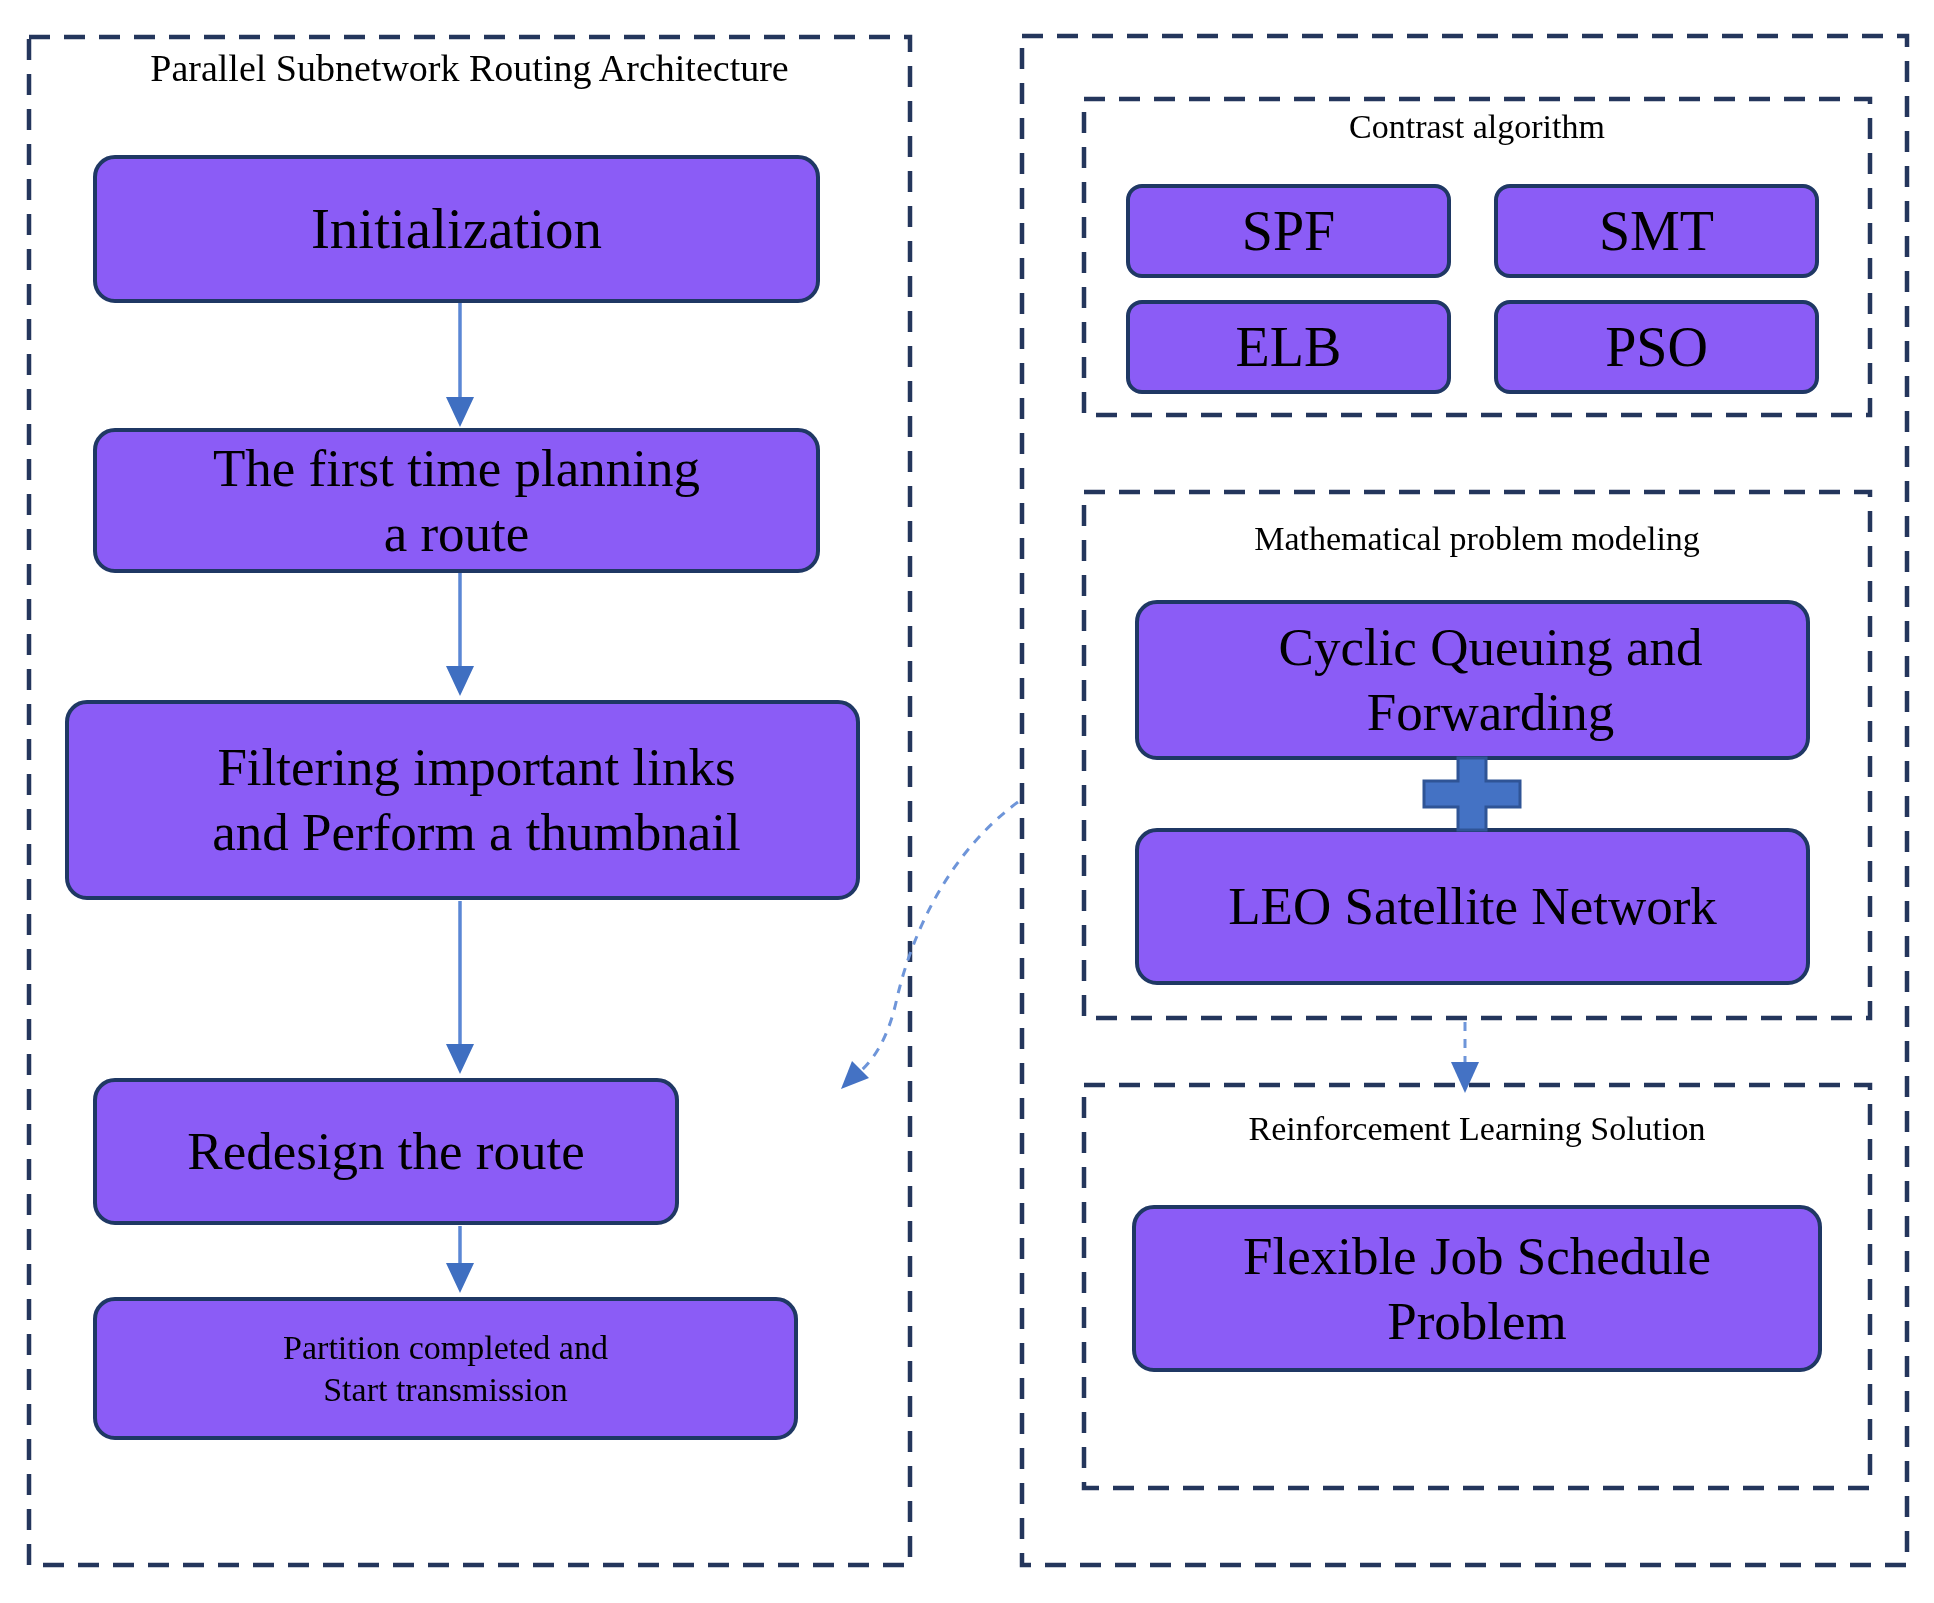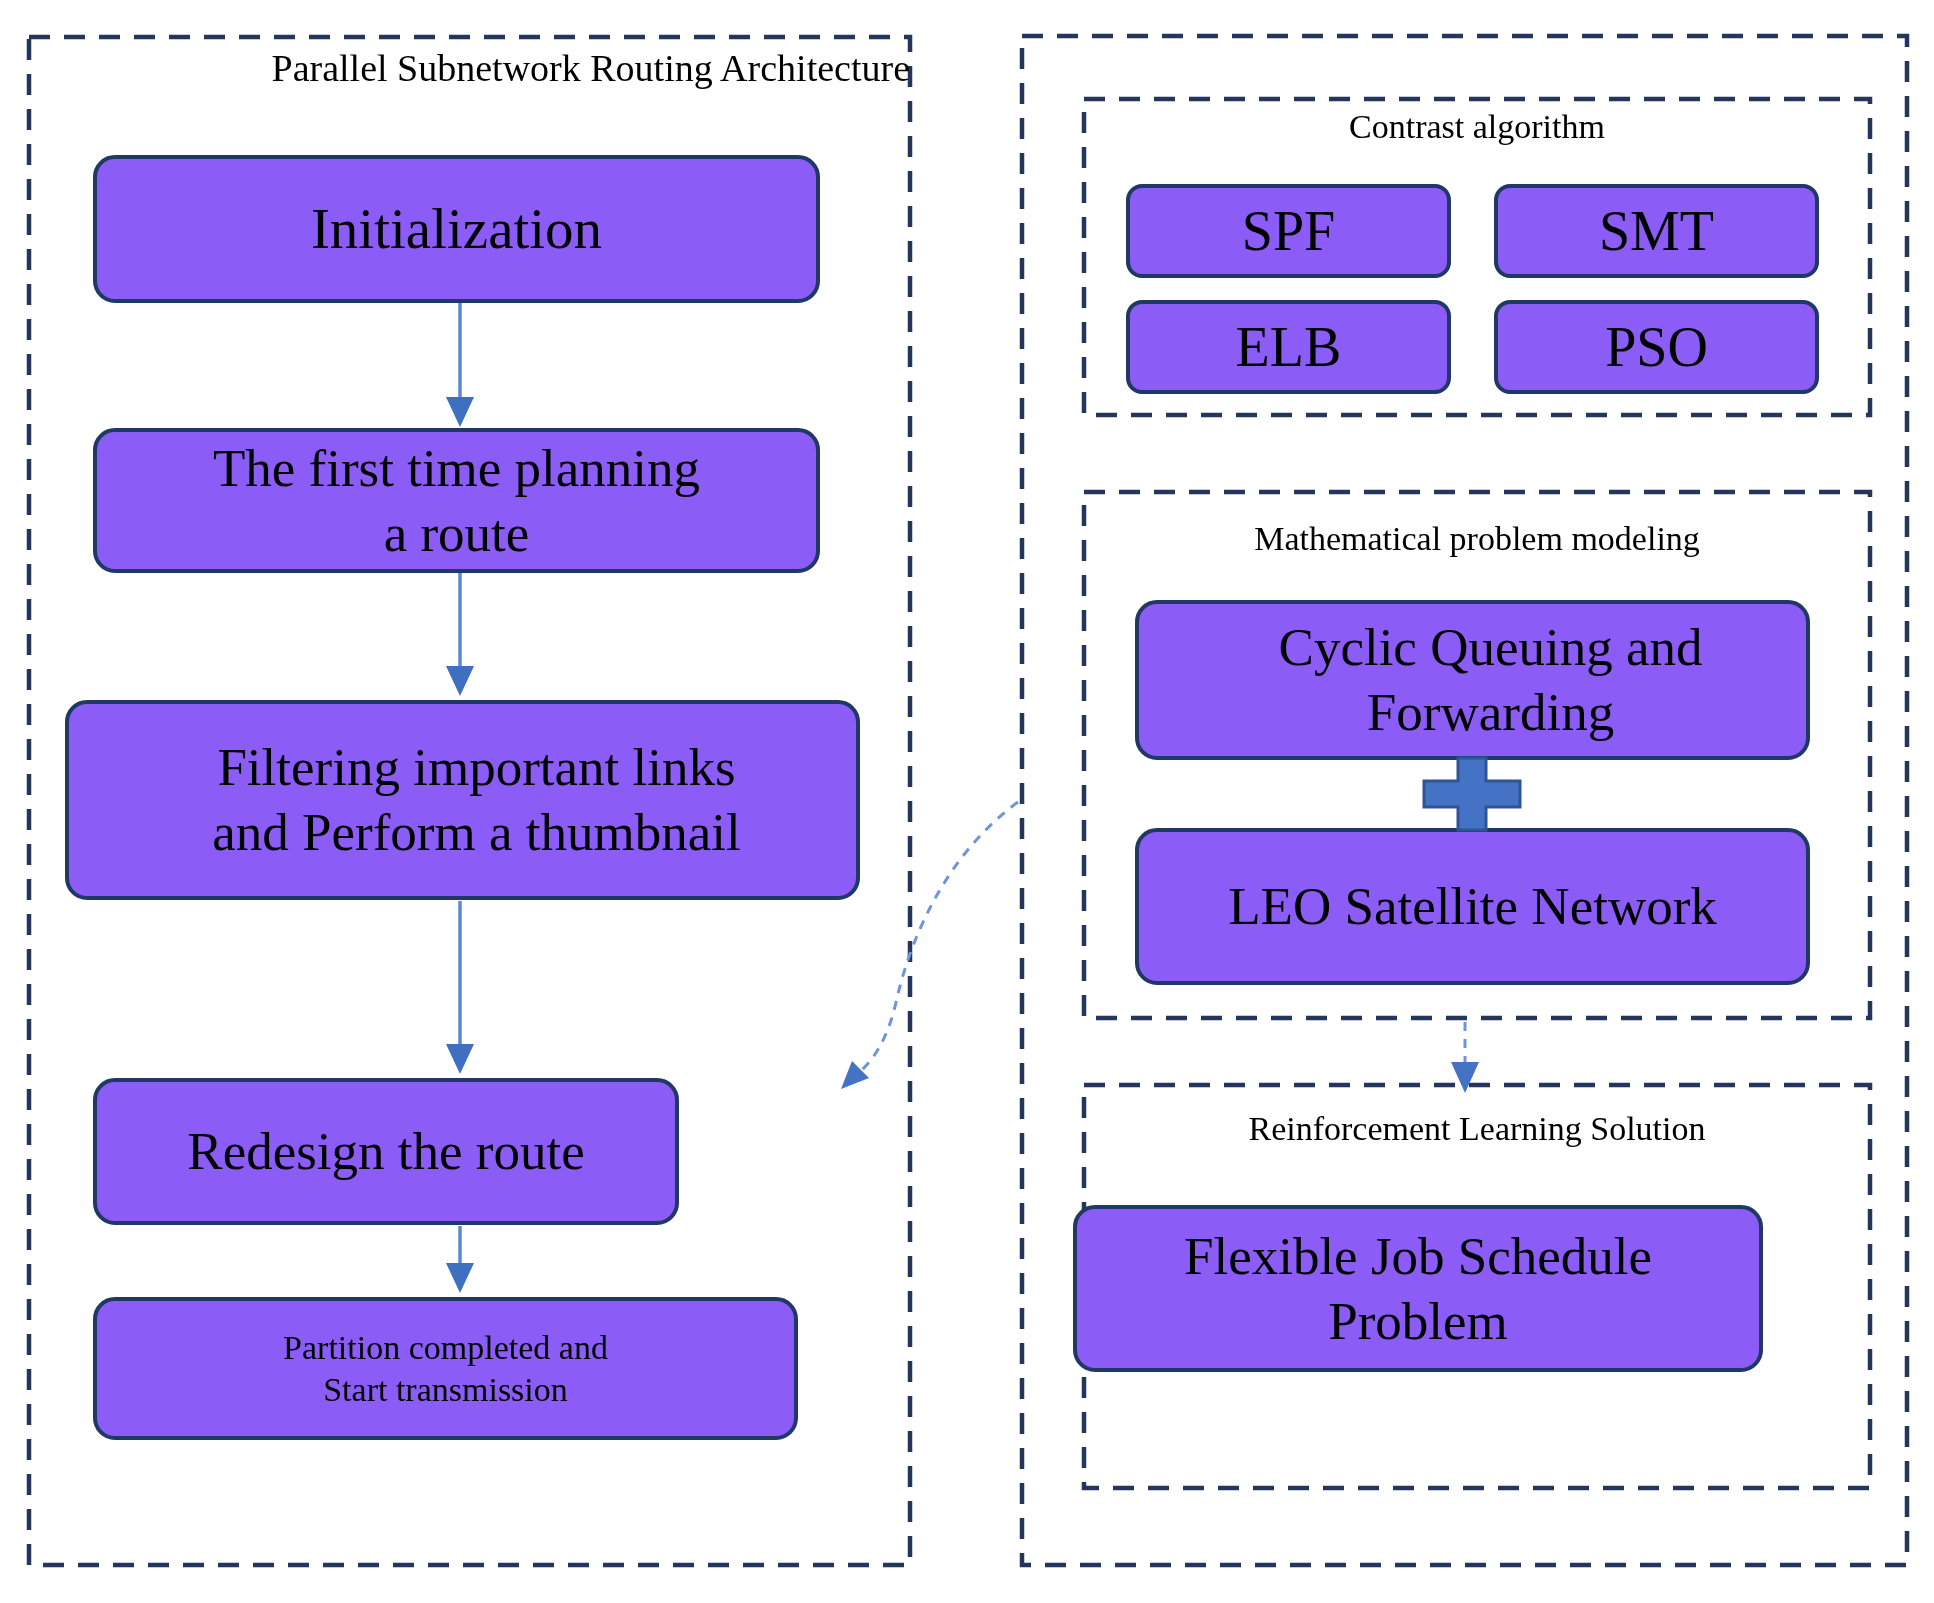--- a/index.html
+++ b/index.html
@@ -7,21 +7,21 @@
           font-family:"Liberation Serif","DejaVu Serif",serif;color:#000;}
   svg.layer{position:absolute;left:0;top:0;width:1934px;height:1603px;pointer-events:none;}
   #underlay{z-index:1;}
   #overlay{z-index:3;}
   .panel-title{position:absolute;z-index:2;text-align:center;color:#000;}
   .flowbox{position:absolute;z-index:2;background:#8b5cf6;border:4px solid #1f3864;
            display:flex;align-items:center;justify-content:center;text-align:center;
            white-space:pre-line;box-sizing:border-box;}
   .bigbox{border-radius:22px;font-size:53px;line-height:1.22;}
   .smallbox{border-radius:16px;font-size:56px;}
-  .t-left{left:29px;top:46px;width:881px;font-size:38px;text-align:right;}
+  .t-left{left:29px;top:46px;width:881px;font-size:38px;}
   .t-contrast{left:1084px;top:108px;width:786px;font-size:34px;}
   .t-math{left:1084px;top:520px;width:786px;font-size:34px;}
   .t-rl{left:1084px;top:1110px;width:786px;font-size:34px;}
 </style>
 </head>
 <body>
 
 <div id="canvas">
 
   <svg id="underlay" class="layer" viewBox="0 0 1934 1603">
@@ -85,20 +85,20 @@
 
   <div class="panel-title t-math">Mathematical problem modeling</div>
 
   <div class="flowbox bigbox" style="left:1135px;top:600px;width:675px;height:160px;padding-left:36px;">Cyclic Queuing and
 Forwarding</div>
 
   <div class="flowbox bigbox" style="left:1135px;top:828px;width:675px;height:157px;">LEO Satellite Network</div>
 
   <div class="panel-title t-rl">Reinforcement Learning Solution</div>
 
-  <div class="flowbox bigbox" style="left:1073px;top:1205px;width:690px;height:167px;text-align:center;">Flexible Job Schedule
+  <div class="flowbox bigbox" style="left:1132px;top:1205px;width:690px;height:167px;text-align:center;">Flexible Job Schedule
 Problem</div>
 
   <svg id="overlay" class="layer" viewBox="0 0 1934 1603">
     <path d="M1458,758 h28 v23 h34 v26 h-34 v23 h-28 v-23 h-34 v-26 h34 z" fill="#4472c4" stroke="#2f5496" stroke-width="3"></path>
   </svg>
 
 </div>
 
 </body></html>

